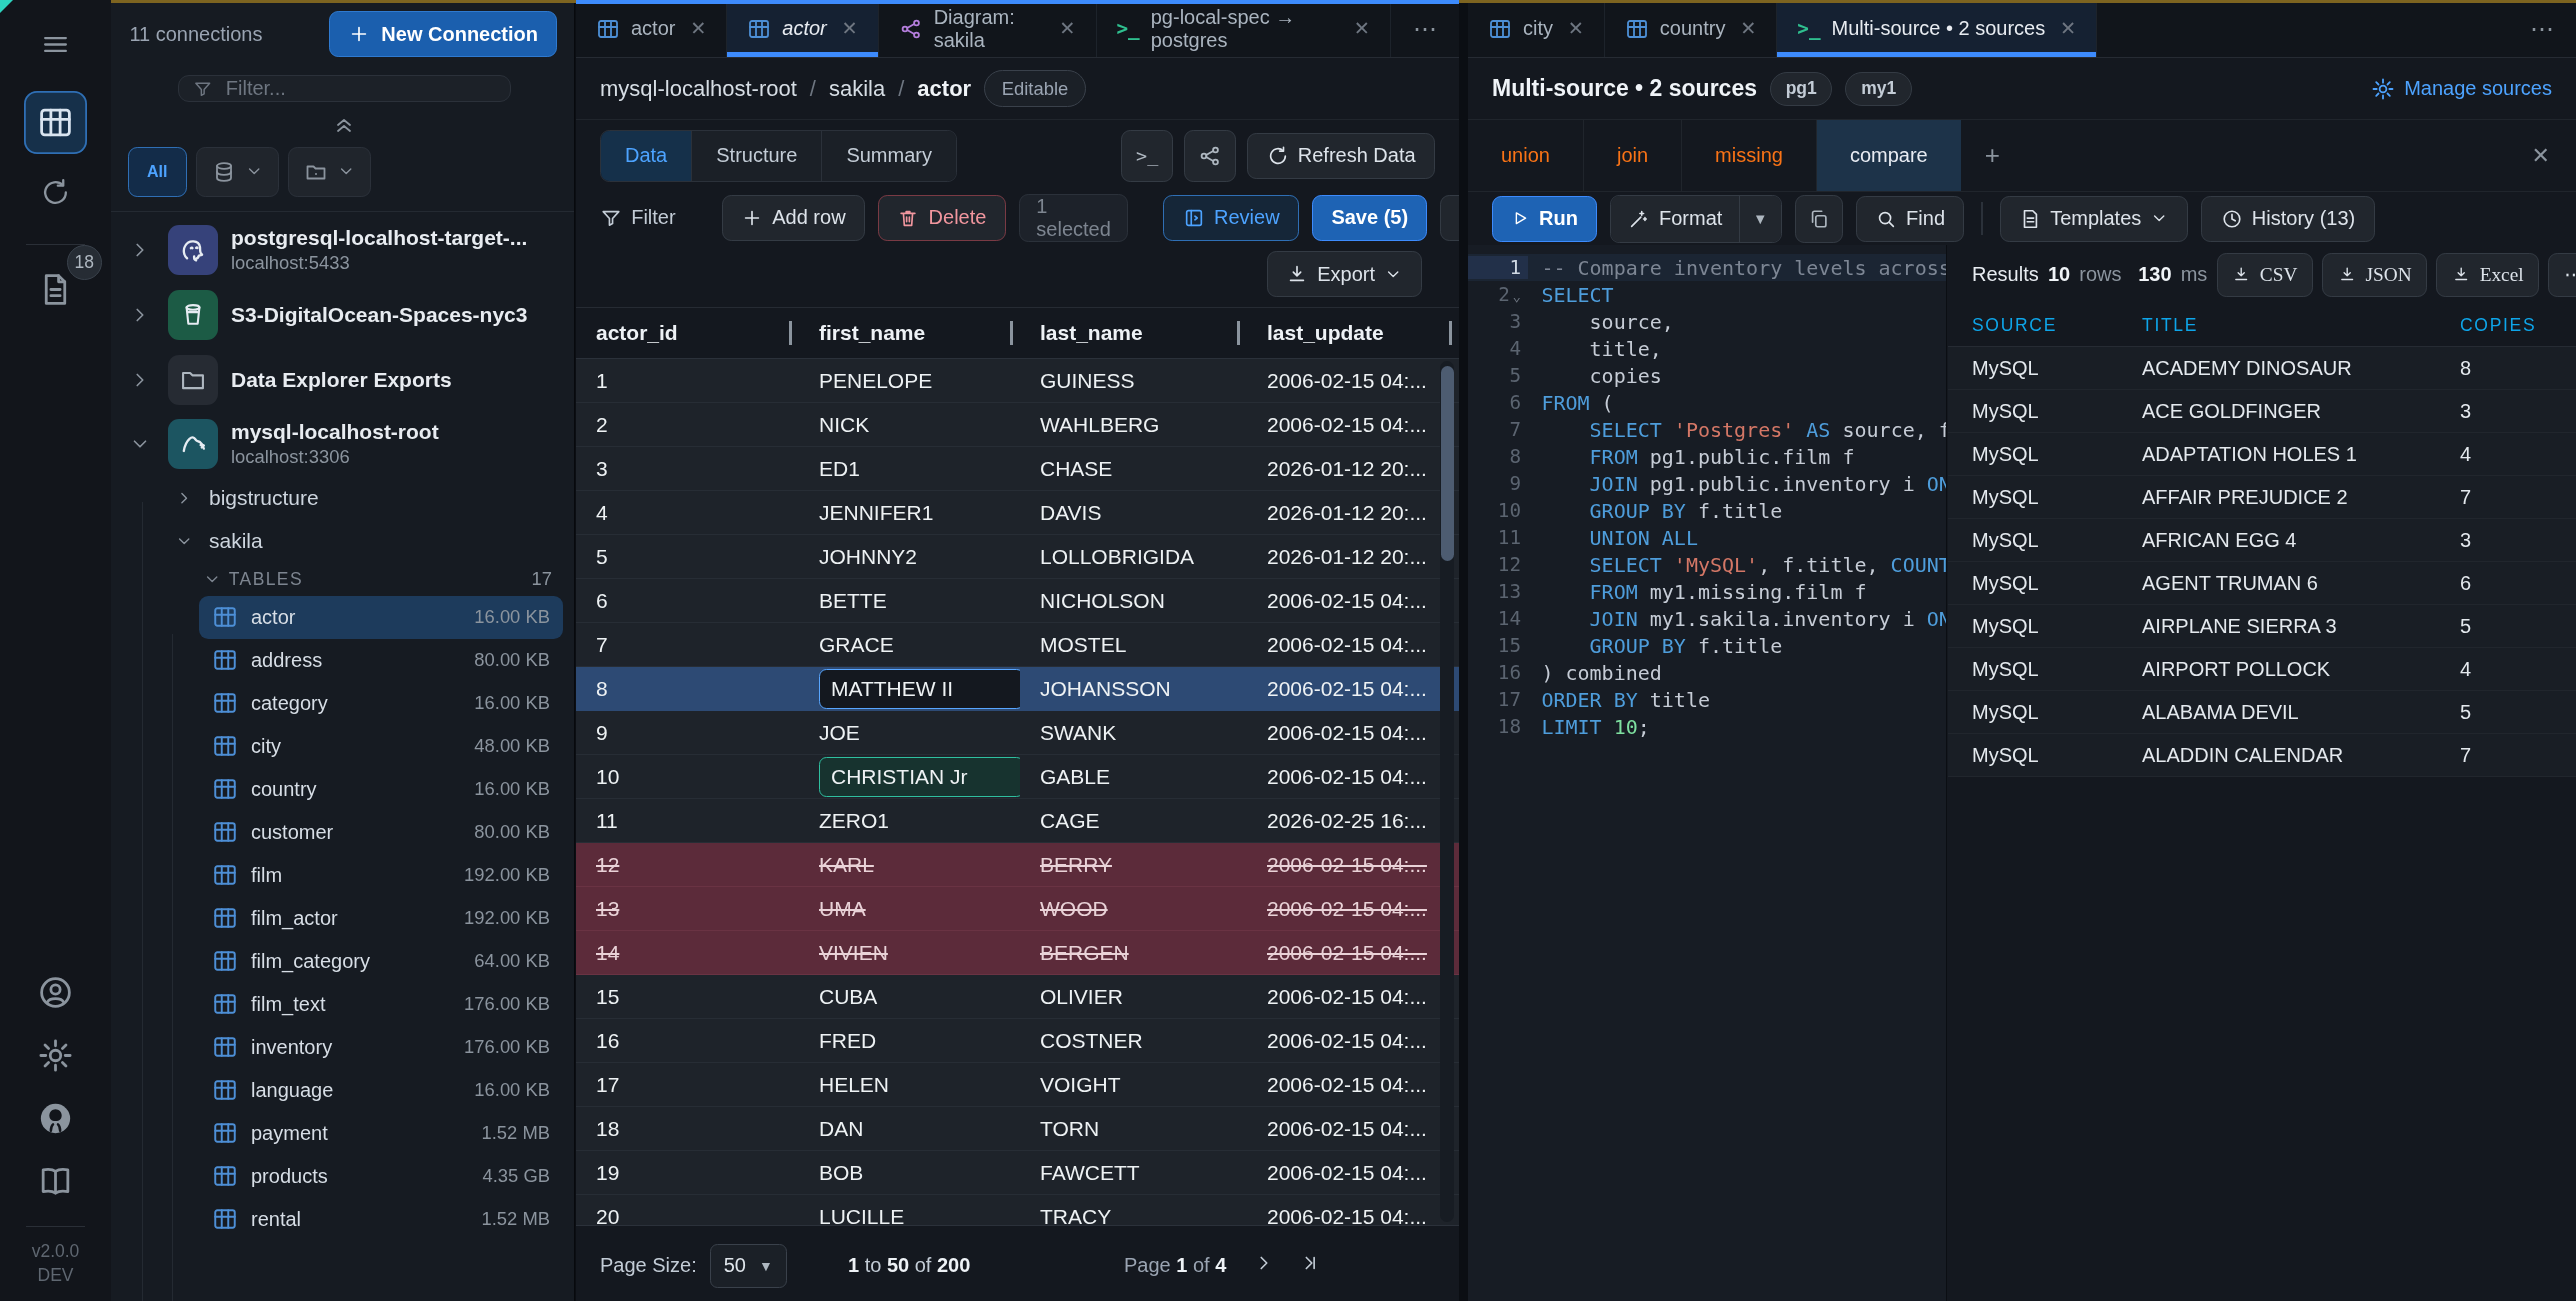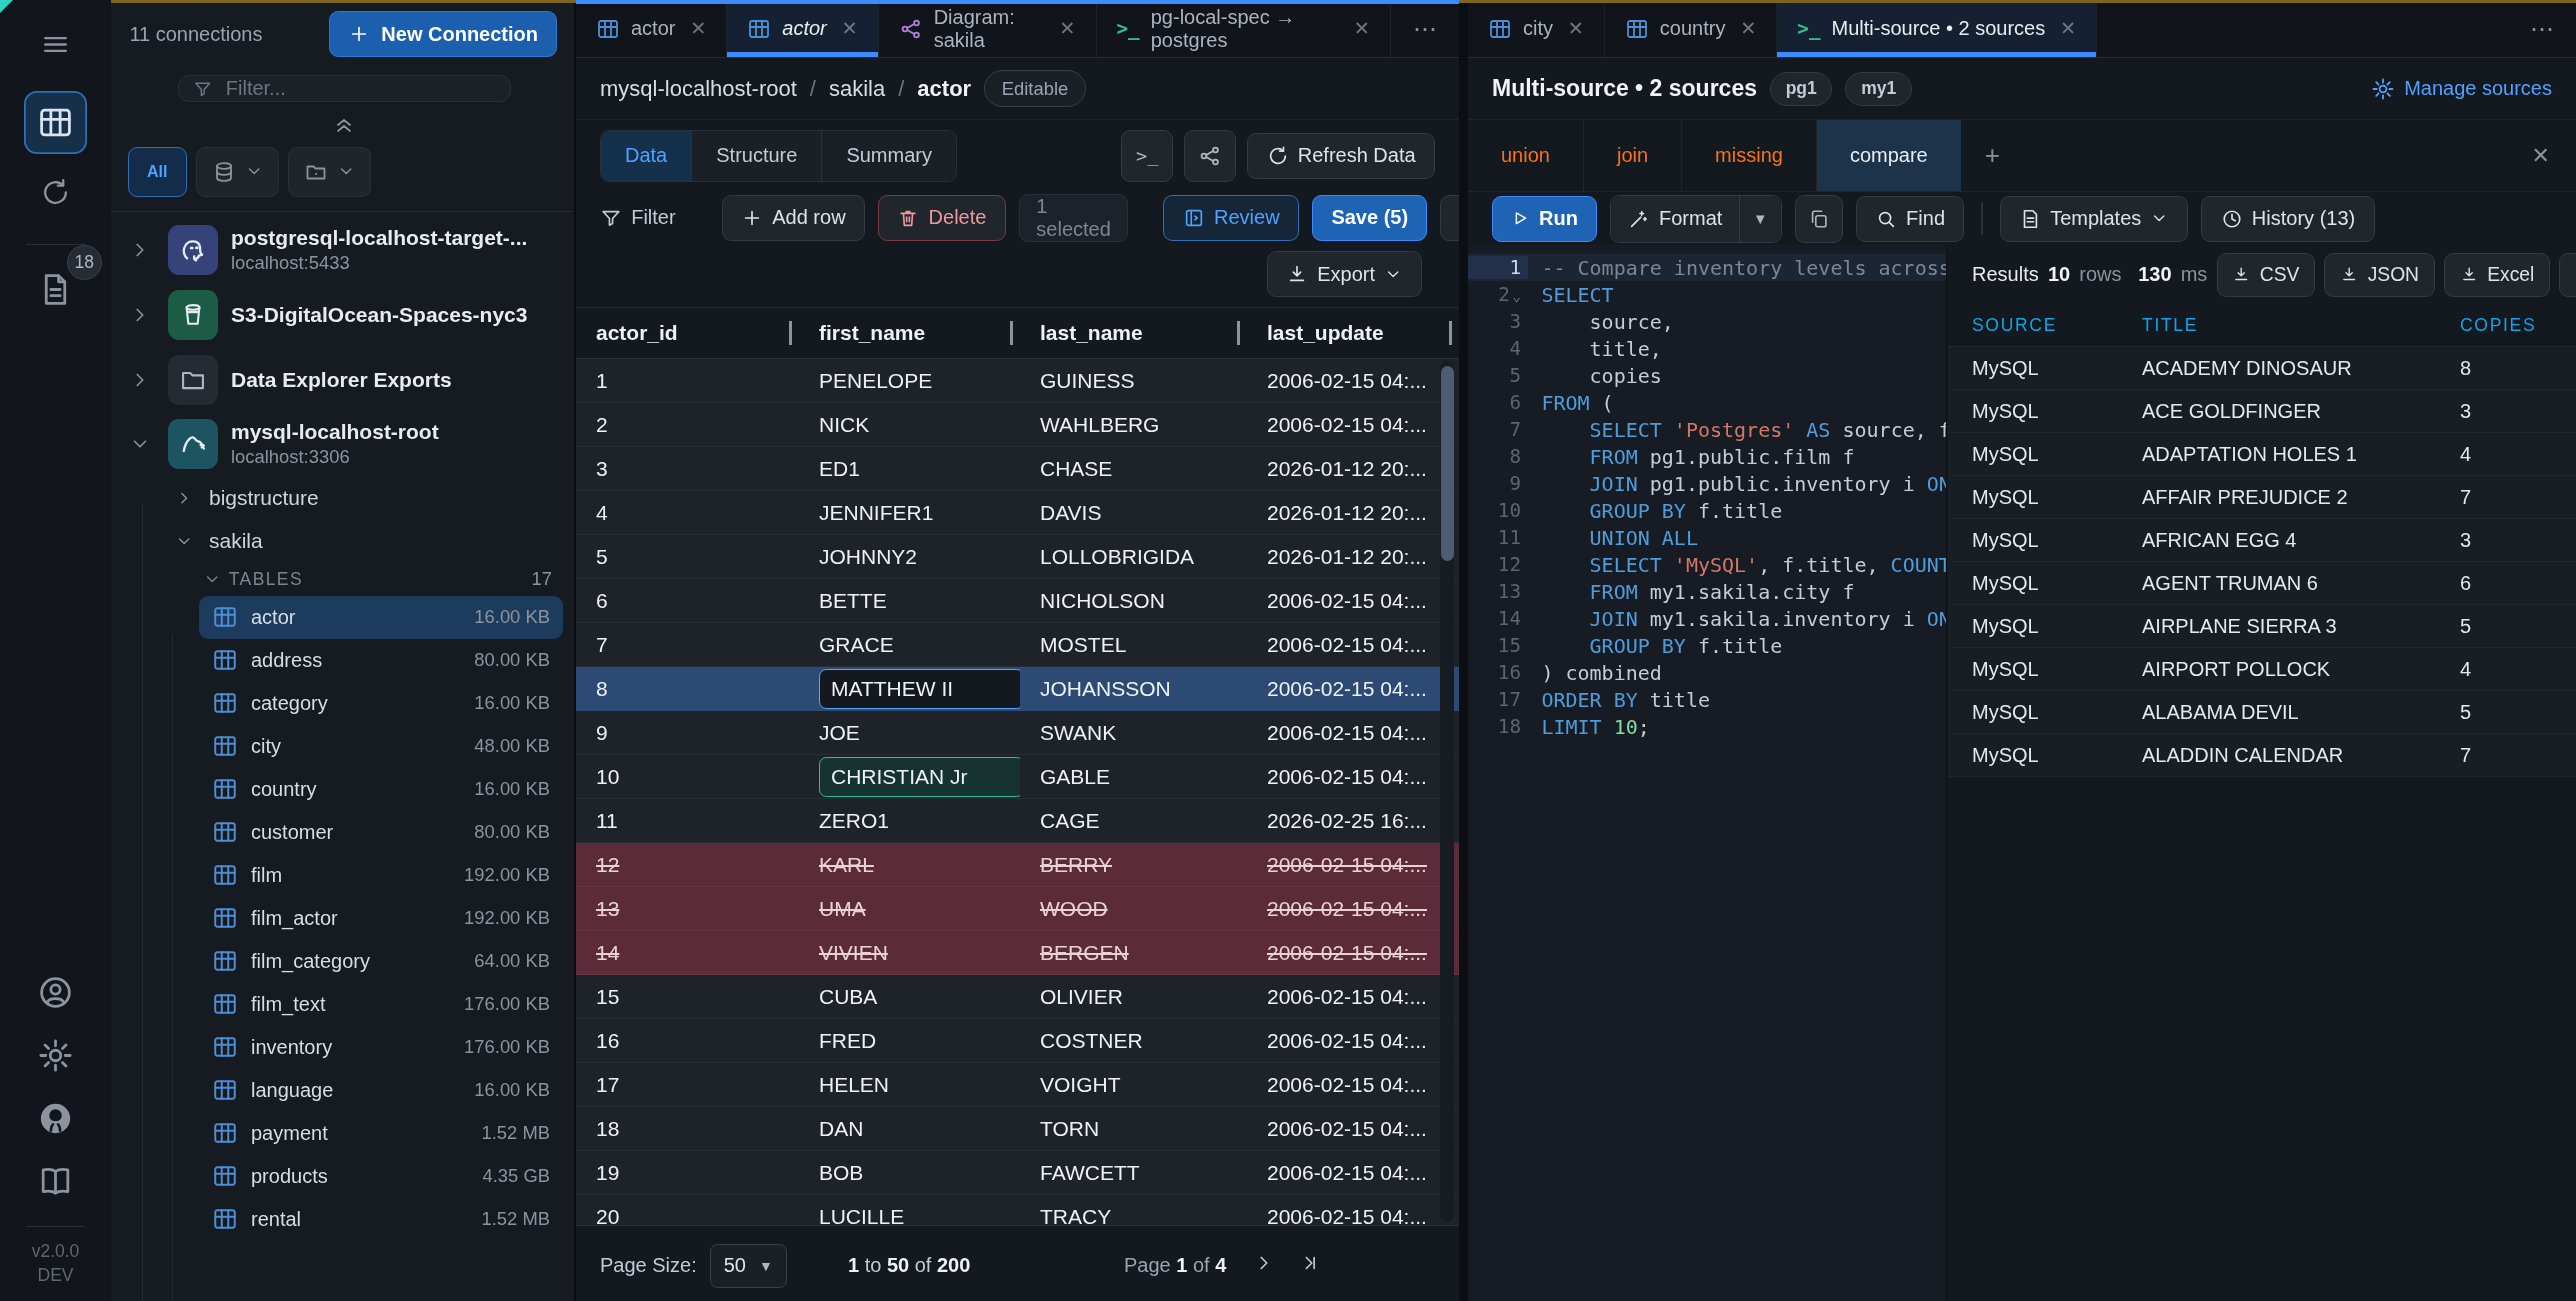--- a/index.html
+++ b/index.html
@@ -125,21 +125,21 @@
   .ln .code{white-space:pre;overflow:hidden;color:#c6ccd6;padding-left:13px;}
   .ln.cur{background:#1b2533;}
   .ln.cur .gut{color:#cfd8e3;background:#223049;}
   .kw{color:#4e9ddb;} .str{color:#d47766;} .num{color:#7ee0a0;} .cm{color:#7d8694;} .id{color:#c6ccd6;}
   .results{position:absolute;left:480px;top:0;right:0;bottom:0;background:#14181f;}
   .res-head{height:59px;display:flex;align-items:center;gap:9.2px;padding:0 24px;}
   .res-head .lbl{font-size:20px;color:#e8ecf1;}
   .res-head .mut{color:#8b949e;font-size:20px;}
   .res-head .strong{font-weight:bold;font-size:20px;color:#f0f4f8;}
   .res-head .right{margin-left:auto;display:flex;gap:9.2px;}
-  .btn.sm{height:44px;font-size:19.3px;padding:0 14.7px;}
+  .btn.sm{height:44px;font-size:19.3px;padding:0 14.7px;font-family:Liberation Serif, serif;}
   .rgridhead{height:42px;display:grid;grid-template-columns:170px 318px 1fr;align-items:center;padding-left:24px;color:#0ea5e9;font-size:17.5px;letter-spacing:1.7px;border-bottom:0.9px solid #262b33;}
   .rrow{height:42px;display:grid;grid-template-columns:170px 318px 1fr;align-items:center;padding-left:24px;background:#191e25;border-bottom:0.9px solid #21262d;font-size:20px;color:#e4e9ee;}
   .w20{width:18.4px;height:18.4px;} .w24{width:22px;height:22px;} .w26{width:24px;height:24px;}
   .w30{width:28px;height:28px;} .w34{width:31px;height:31px;} .w40{width:37px;height:37px;}
 </style>
 </head>
 <body>
 
 <div class="app">
   <div class="gold-line"></div>
@@ -921,21 +921,21 @@
           <div class="ln">
             <span class="gut">11</span>
             <span class="code"><span class="id">    </span><span class="kw">UNION ALL</span></span>
           </div>
           <div class="ln">
             <span class="gut">12</span>
             <span class="code"><span class="id">    </span><span class="kw">SELECT</span><span class="id"> </span><span class="str">'MySQL'</span><span class="id">, f.title, </span><span class="kw">COUNT</span></span>
           </div>
           <div class="ln">
             <span class="gut">13</span>
-            <span class="code"><span class="id">    </span><span class="kw">FROM</span><span class="id"> my1.sakila.city f</span></span>
+            <span class="code"><span class="id">    </span><span class="kw">FROM</span><span class="id"> my1.missing.film f</span></span>
           </div>
           <div class="ln">
             <span class="gut">14</span>
             <span class="code"><span class="id">    </span><span class="kw">JOIN</span><span class="id"> my1.sakila.inventory i </span><span class="kw">ON</span></span>
           </div>
           <div class="ln">
             <span class="gut">15</span>
             <span class="code"><span class="id">    </span><span class="kw">GROUP BY</span><span class="id"> f.title</span></span>
           </div>
           <div class="ln">

